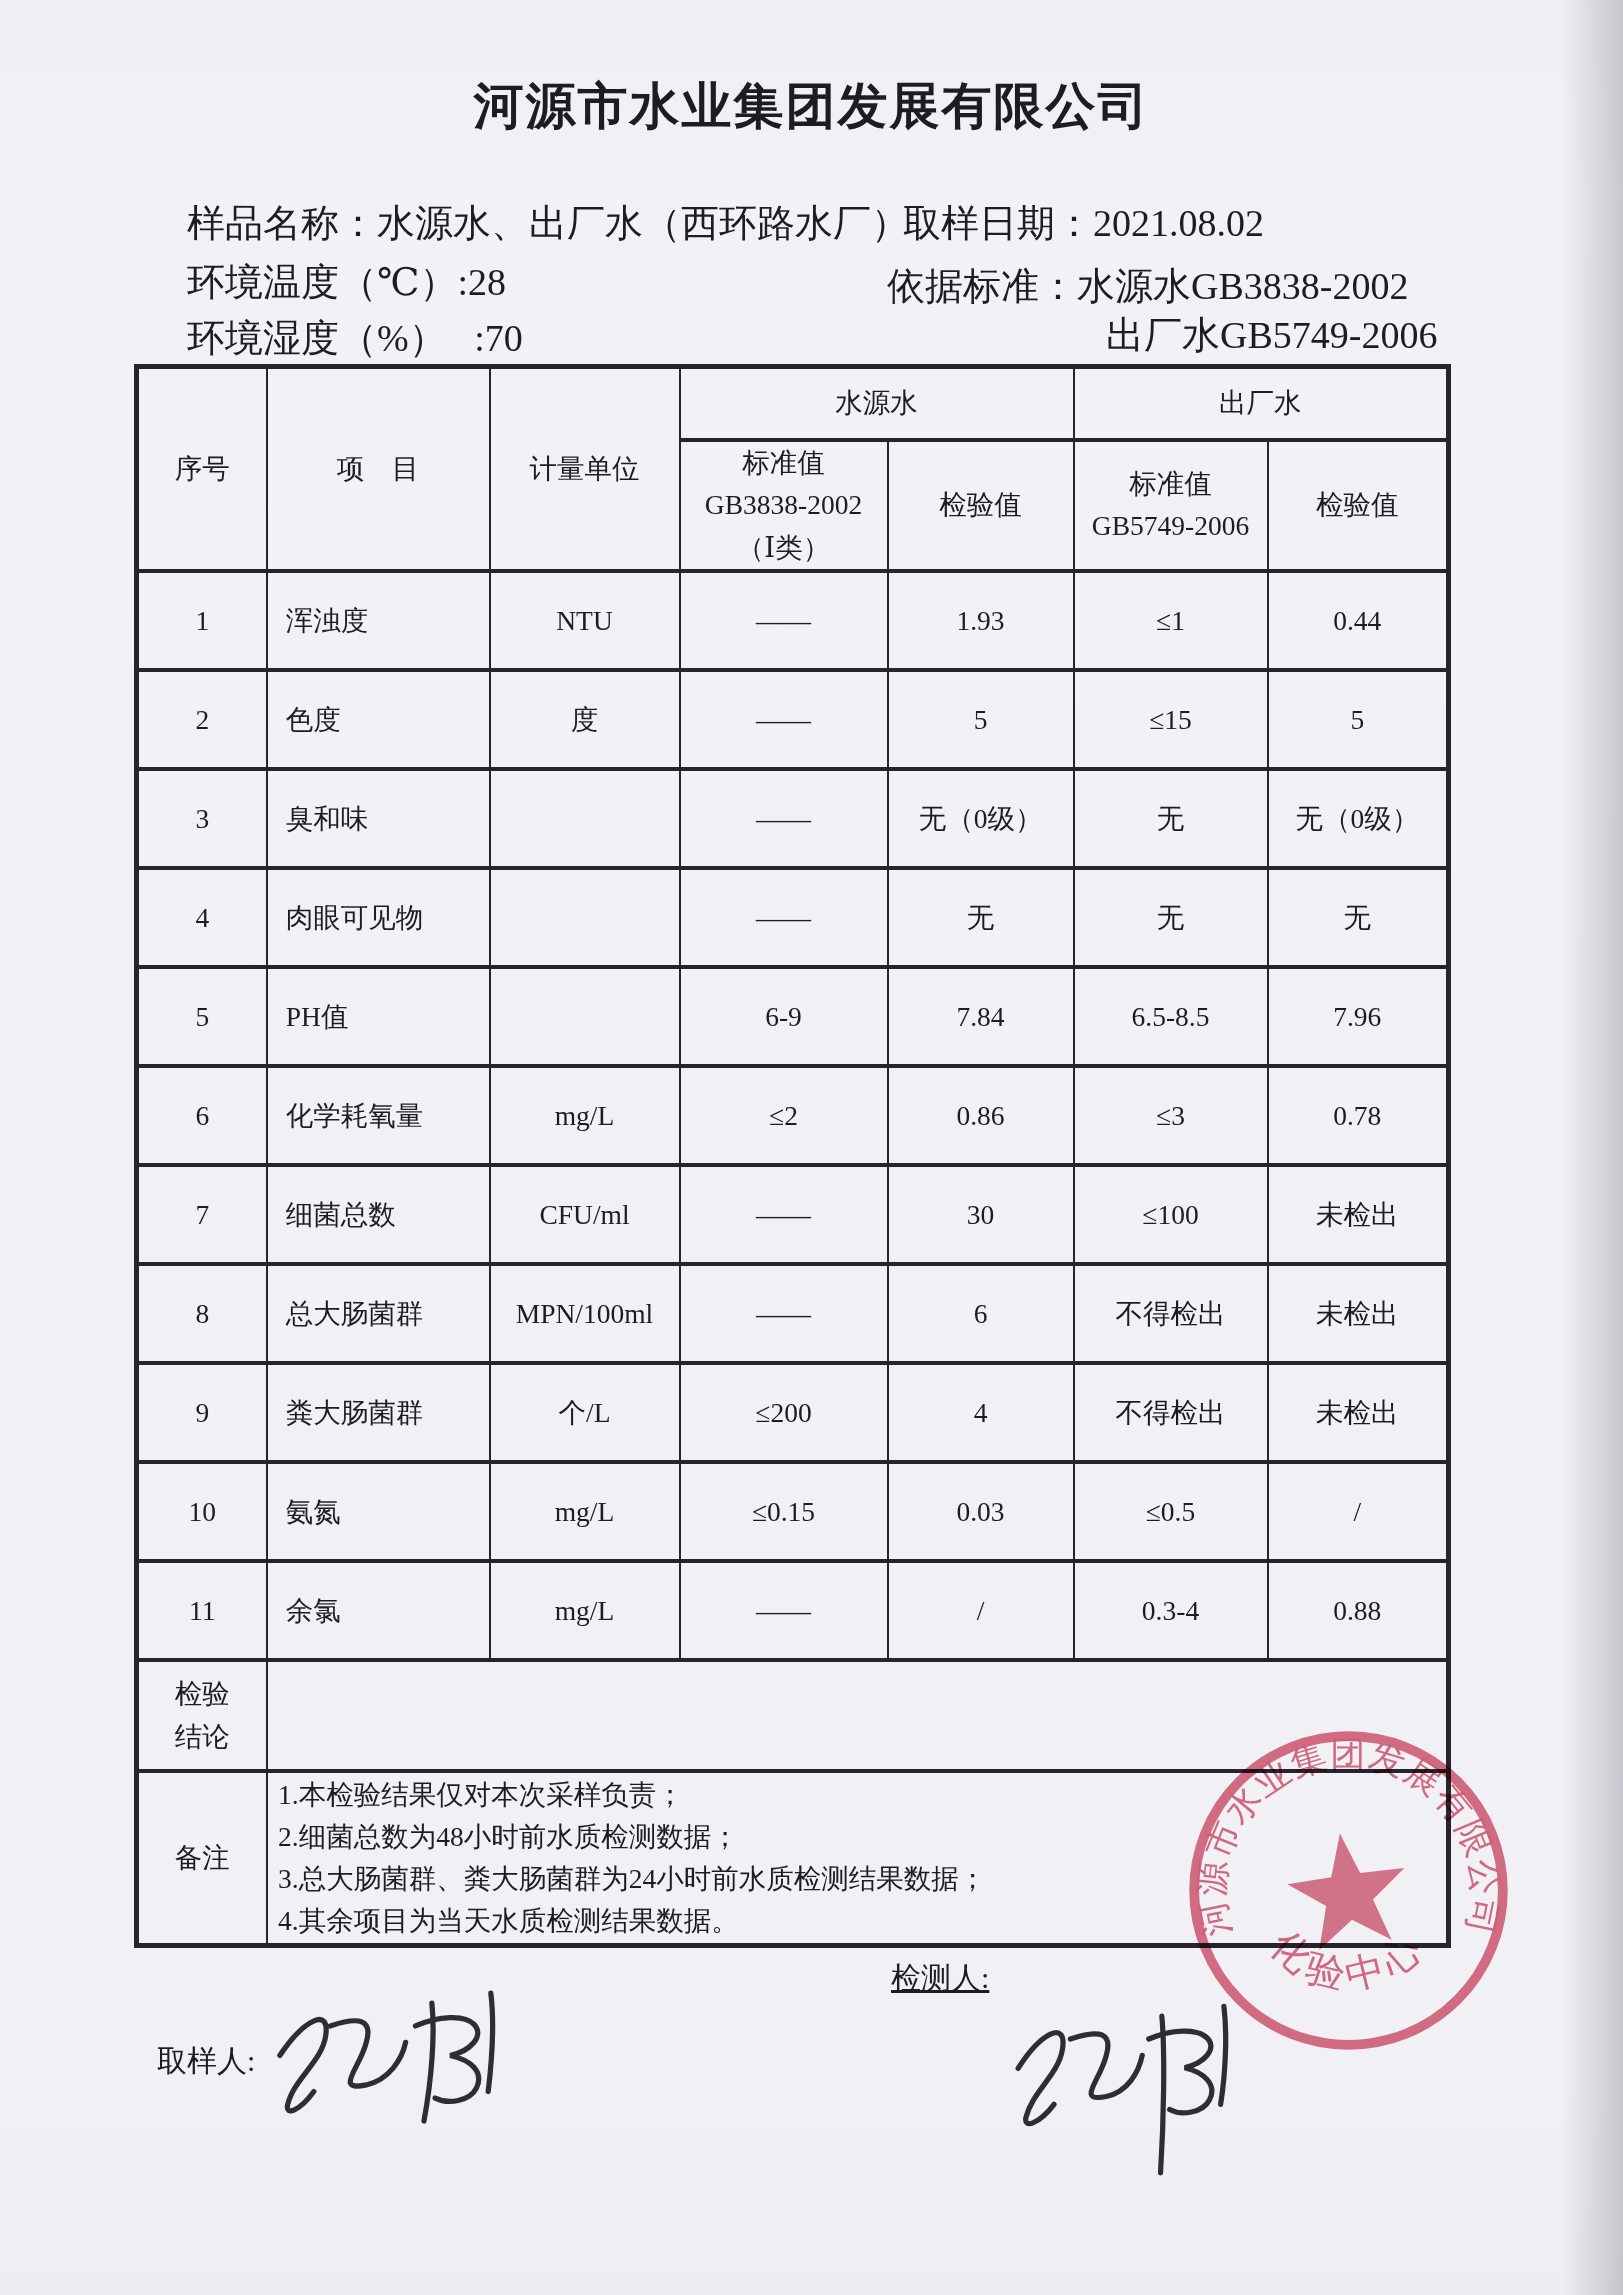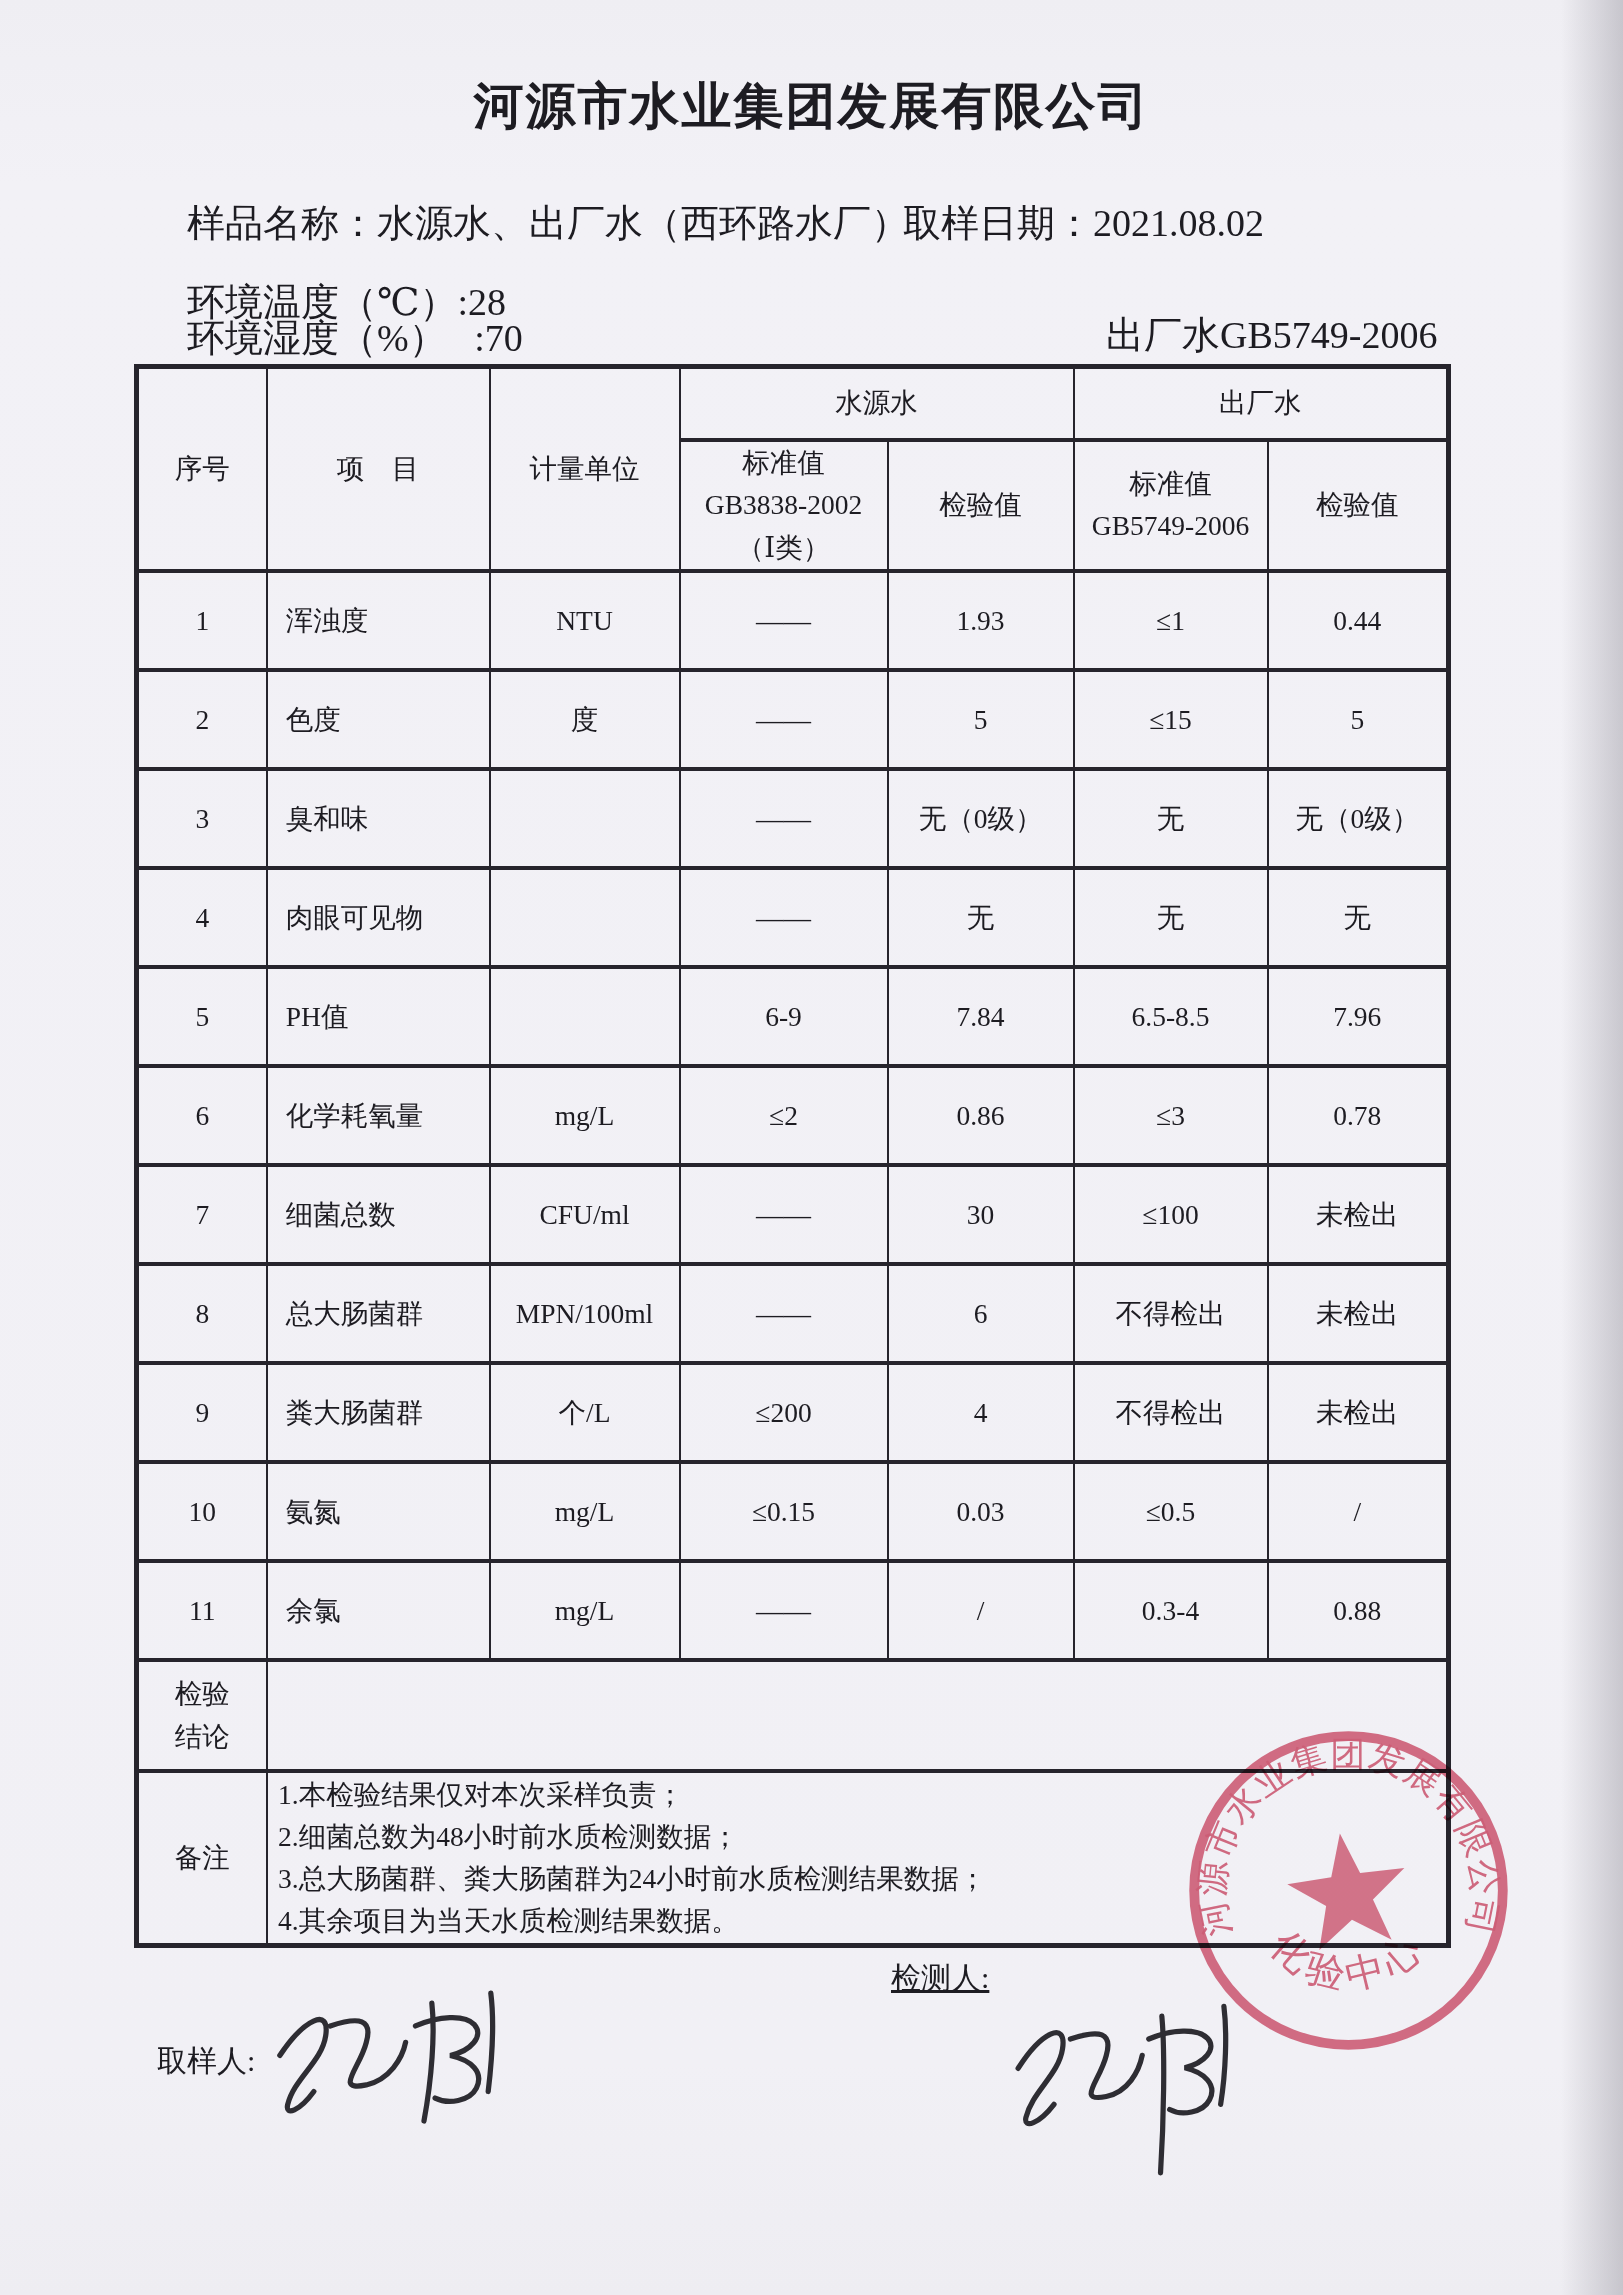--- a/index.html
+++ b/index.html
@@ -56,22 +56,25 @@
 <div class="page">
 
   <div class="company-title">河源市水业集团发展有限公司</div>
 
   <div class="info" style="left:187px;top:198px;">
     <span>样品名称：</span><span>水源水、出厂水（西环路水厂）</span>
   </div>
   <div class="info" style="left:903px;top:198px;">
     <span>取样日期：</span><span>2021.08.02</span>
   </div>
-  <div class="info" style="left:187px;top:257px;margin-top:20px;">
+  <div class="info" style="left:187px;top:257px;">
     <span>环境温度（℃）</span><span>:28</span>
+  </div>
+  <div class="info" style="left:887px;top:261px;">
+    <span>依据标准：</span><span>水源水GB3838-2002</span>
   </div>
   <div class="info" style="left:187px;top:313px;">
     <span>环境湿度（%）</span><span class="gap"></span><span>:70</span>
   </div>
   <div class="info" style="left:1106px;top:310px;">
     <span>出厂水GB5749-2006</span>
   </div>
 
   <table class="tbl">
     <colgroup>

